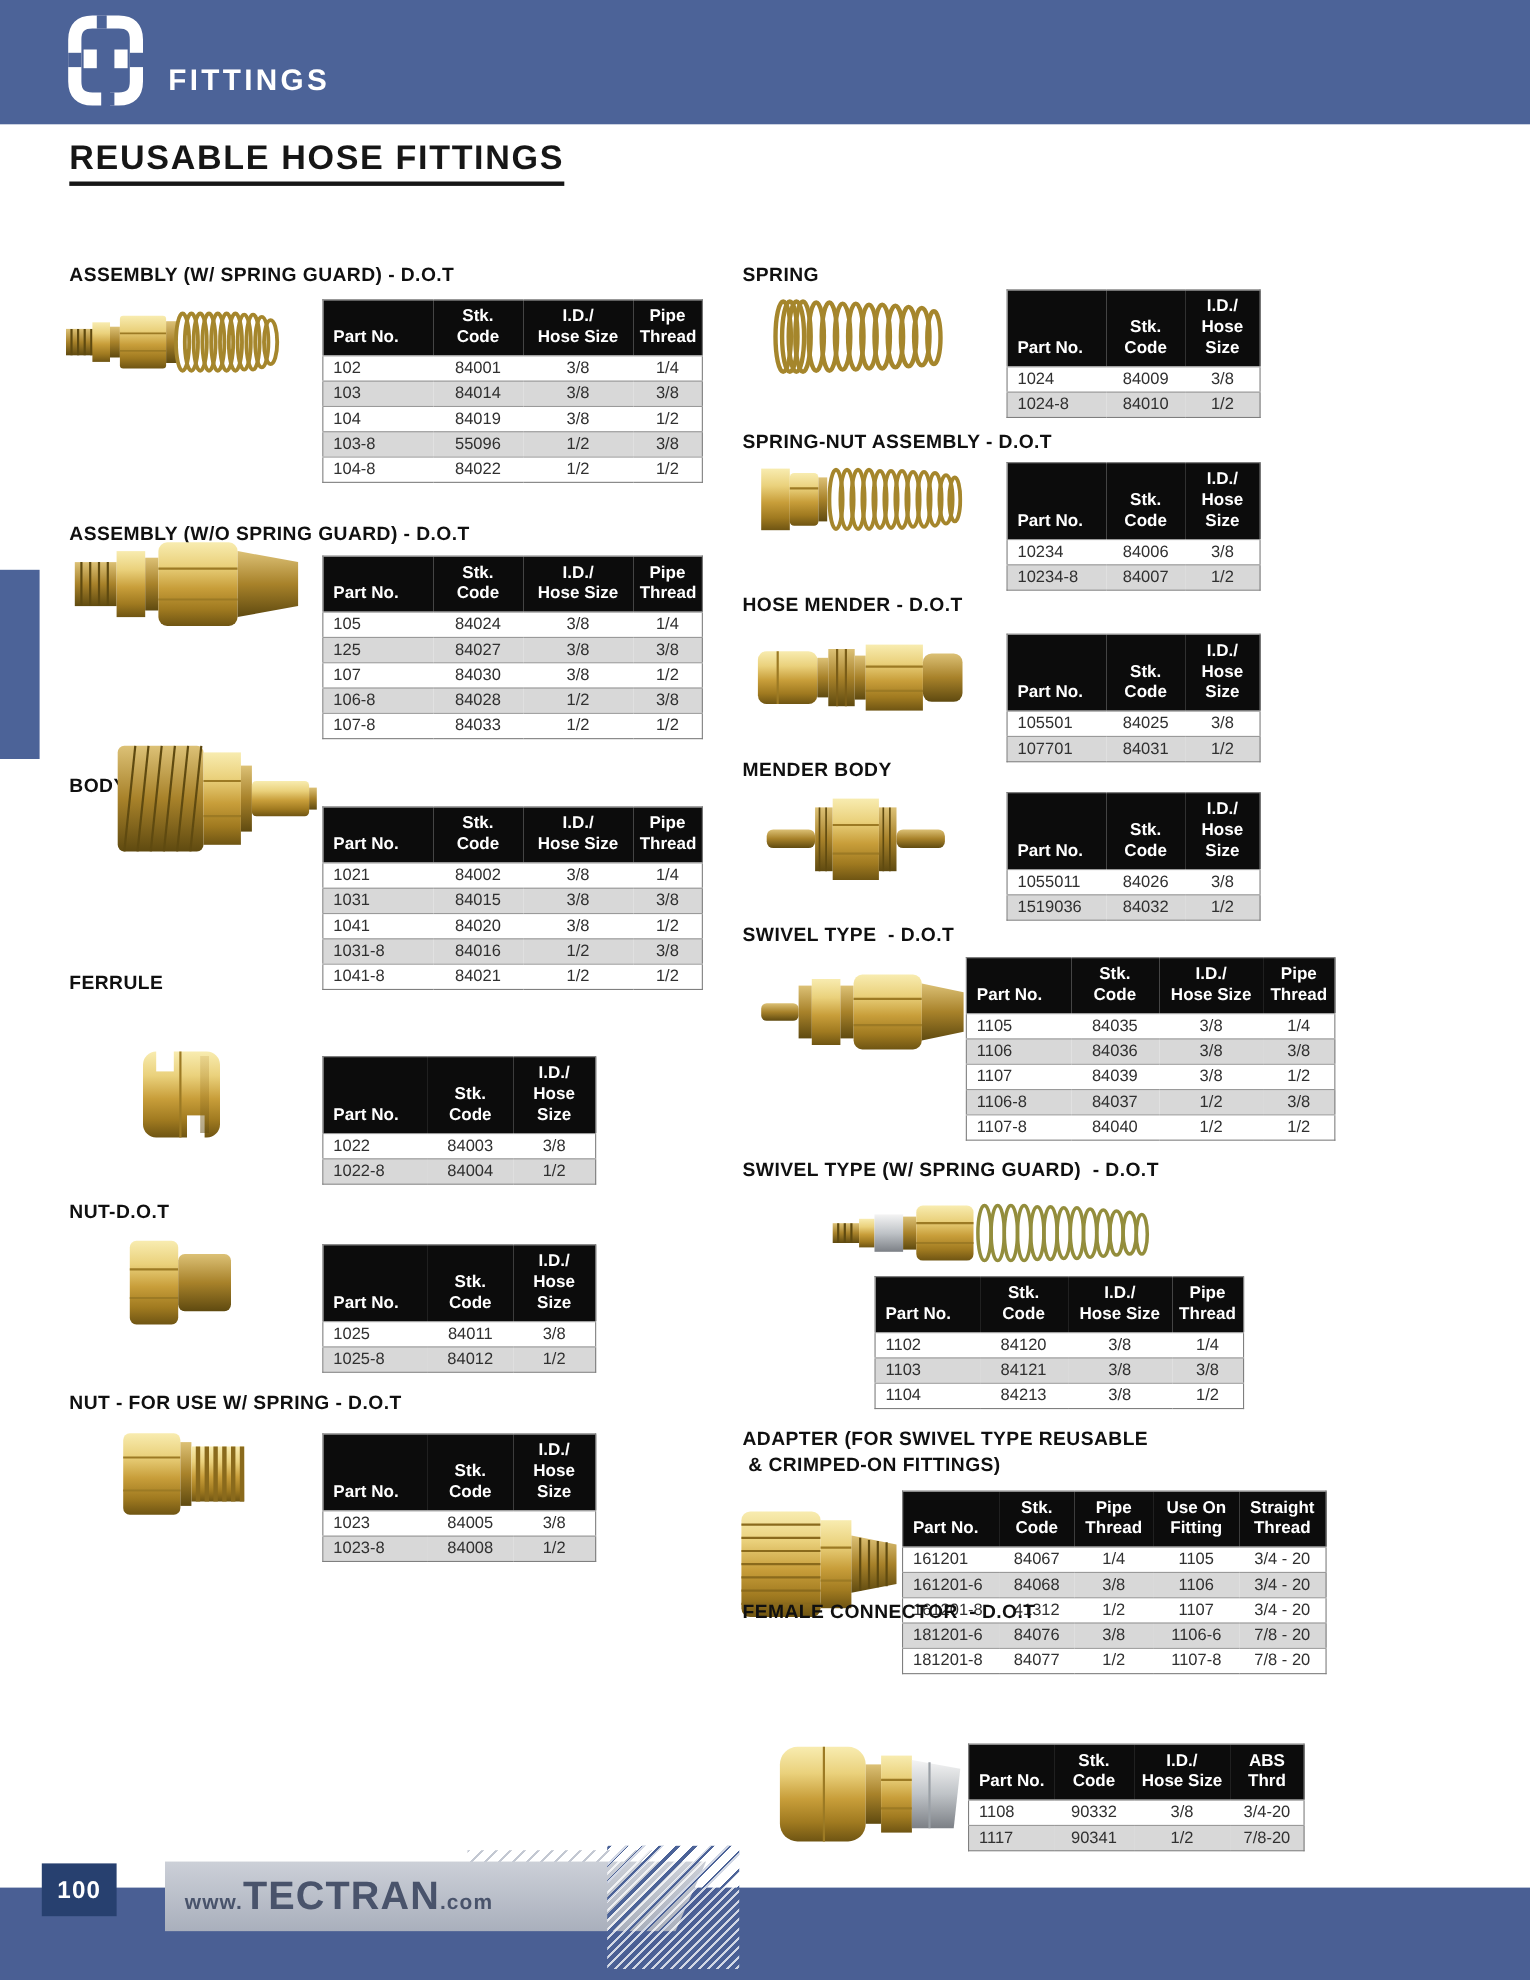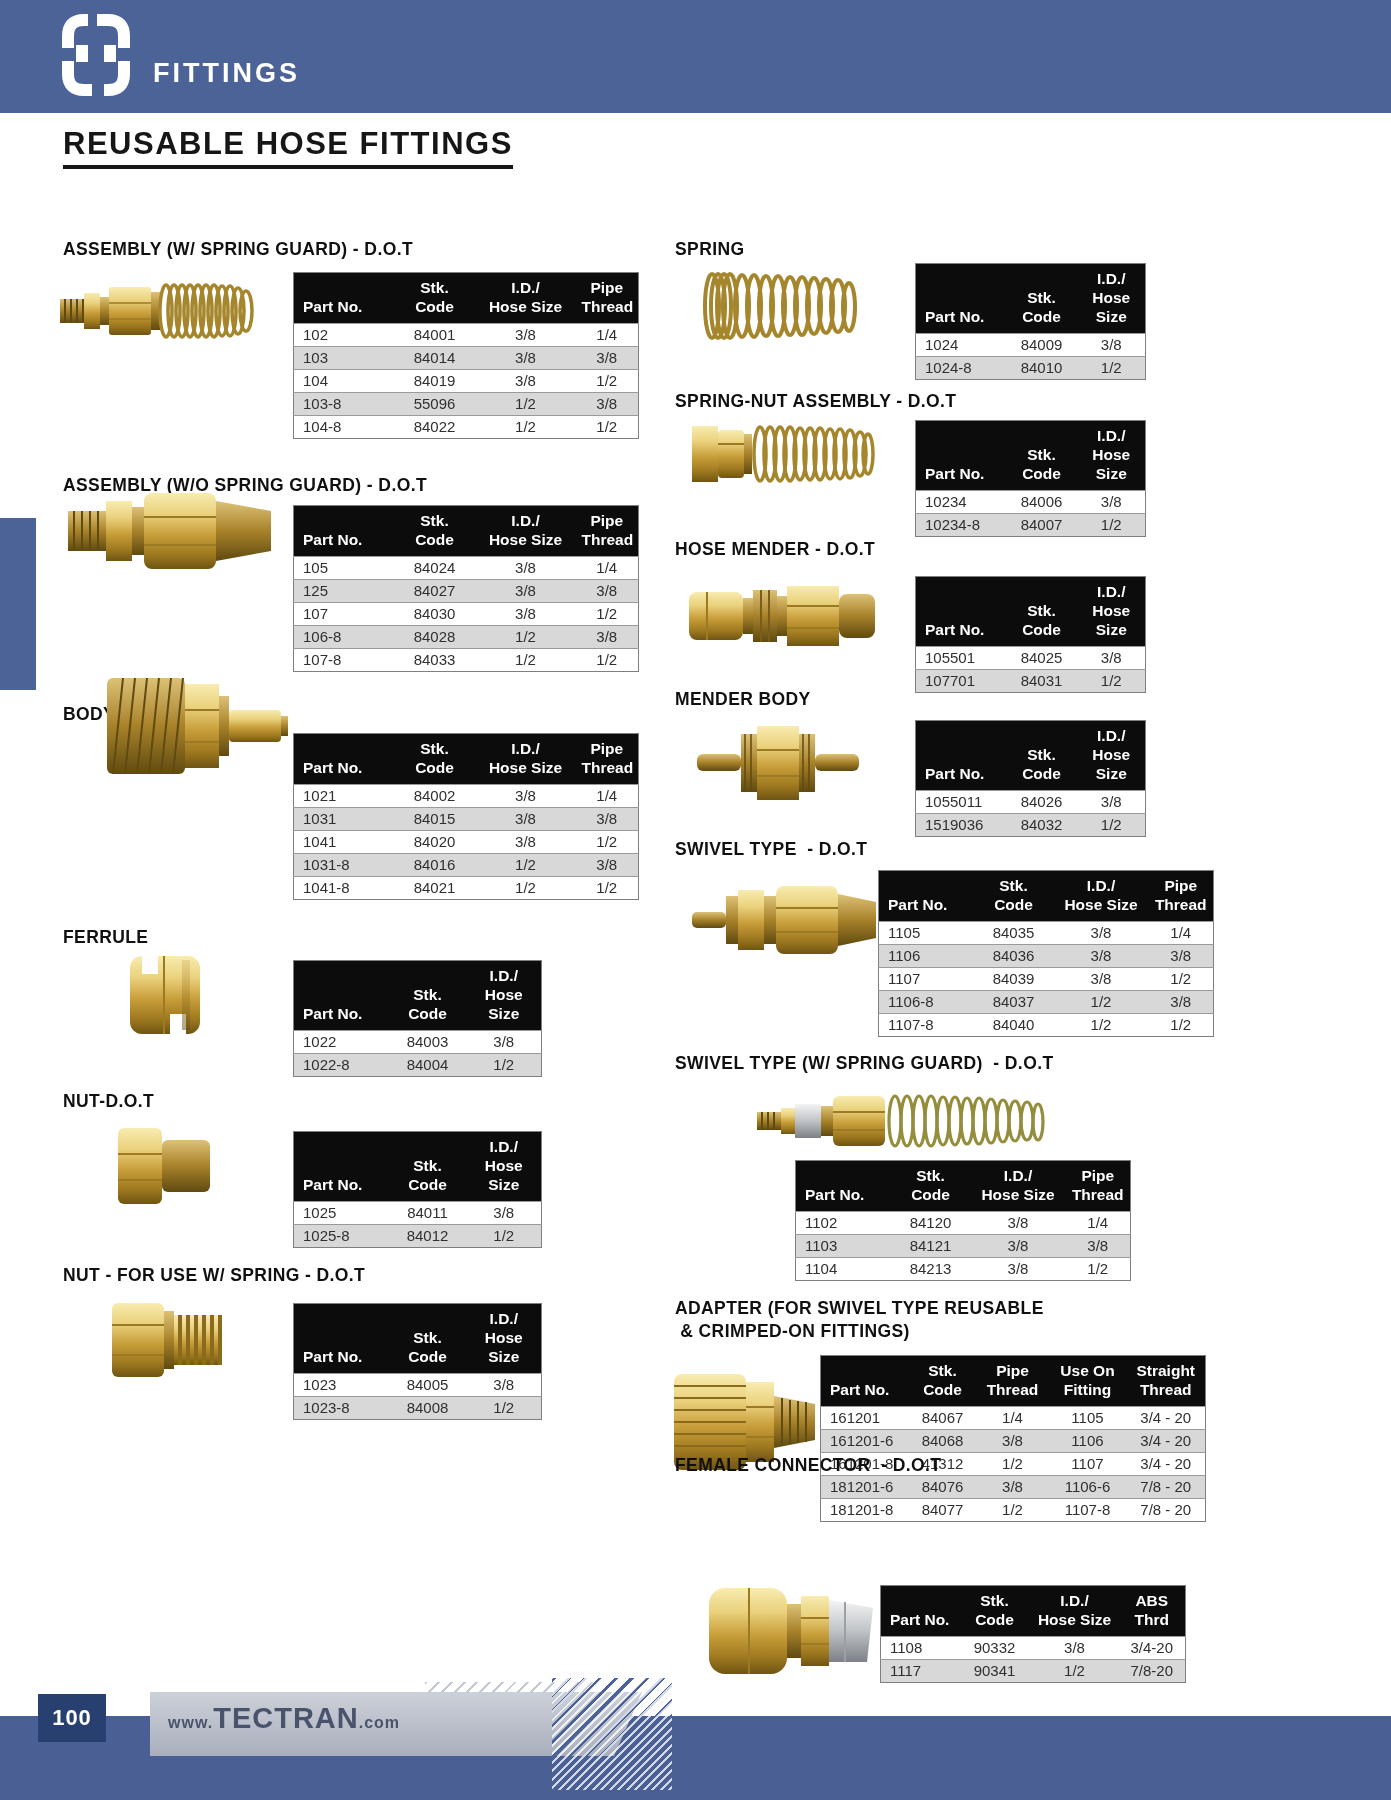--- a/index.html
+++ b/index.html
@@ -62,22 +62,22 @@
     left:150px; top:1692px; width:492px; height:64px;
     background:linear-gradient(180deg,#ccd0d8,#a9afbc);
     clip-path:polygon(0 0, 100% 0, calc(100% - 28px) 100%, 0 100%);
   }
   .page-badge {
     left:38px; top:1694px; width:68px; height:48px; background:#27406f;
     display:flex; align-items:center; justify-content:center;
     color:#fff; font-weight:bold; font-size:22px; letter-spacing:1px;
   }
   .site-text { left:168px; top:1702px; color:#49536b; font-weight:bold; letter-spacing:1px; }
-  .site-small { font-size:16px;margin-top:47px; }
-  .site-big { font-size:29px; }
+  .site-small { font-size:19px;margin-top:47px; }
+  .site-big { font-size:36px; }
 </style>
 </head>
 <body>
 
 <svg width="0" height="0" style="position:absolute" aria-hidden="true">
   <defs>
     <linearGradient id="brassG" x1="0" x2="0" y1="0" y2="1">
       <stop offset="0" stop-color="#f8ecb0"></stop>
         <stop offset="0.28" stop-color="#ead17c"></stop>
       <stop offset="0.55" stop-color="#c89e3a"></stop>
@@ -338,21 +338,21 @@
         </tr>
         <tr>
           <td>1041-8</td>
           <td>84021</td>
           <td>1/2</td>
           <td>1/2</td>
         </tr>
       </tbody>
     </table>
 
-  <div class="abs sec-title" style="left:63px;top:926px">FERRULE</div>
+  <div class="abs sec-title" style="left:63px;top:882px">FERRULE</div>
   <div class="abs" style="left:118px;top:950px">
     <svg viewBox="0 0 95 90" width="95" height="90">
       <rect x="12" y="6" width="70" height="78" rx="12" fill="url(#brassG)"></rect>
       <rect x="24" y="2" width="16" height="22" fill="#ffffff"></rect>
       <rect x="52" y="64" width="16" height="24" fill="#ffffff"></rect>
       <line x1="46" y1="6" x2="46" y2="84" stroke="#9c7a24" stroke-width="2"></line>
       <rect x="64" y="10" width="8" height="70" fill="url(#brassD)" opacity="0.5"></rect>
     </svg>
   </div>
   <table class="parts abs" style="left:293px;top:960px;width:248px">

